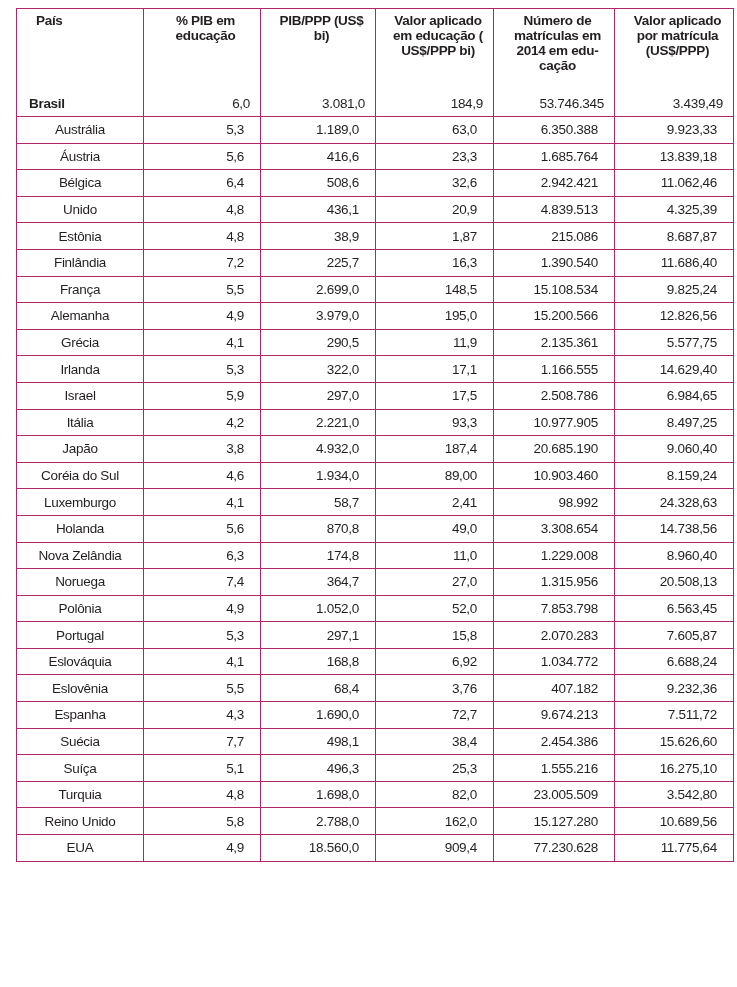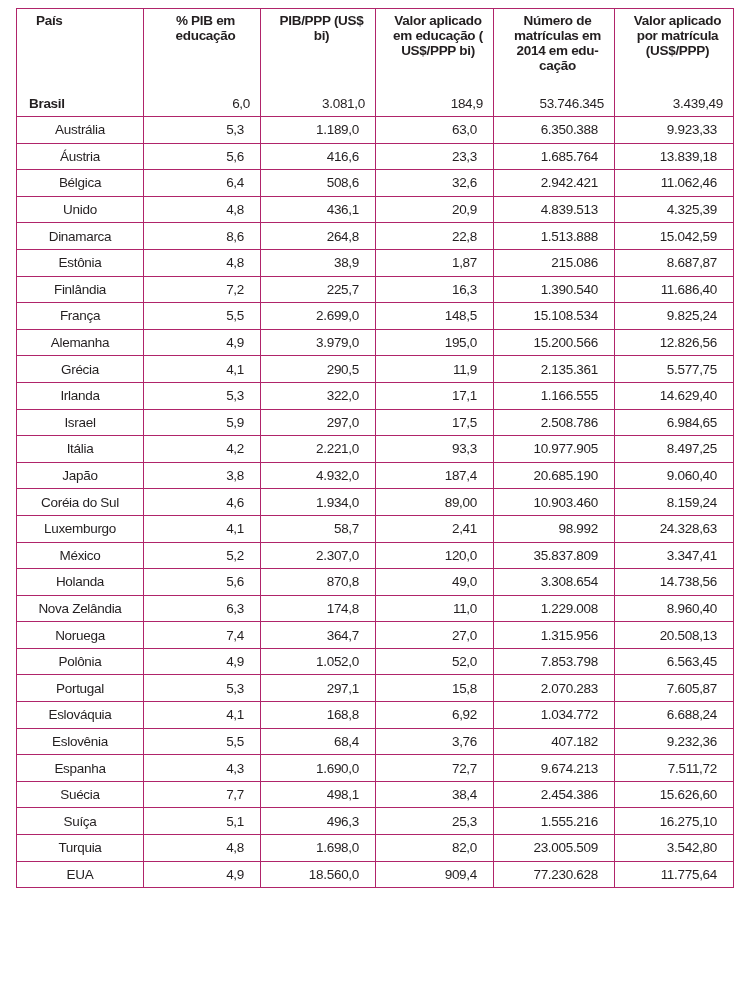--- a/index.html
+++ b/index.html
@@ -91,28 +91,20 @@
       </tr>
       <tr class="row">
         <td class="name">Unido</td>
         <td class="num">4,8</td>
         <td class="num">436,1</td>
         <td class="num">20,9</td>
         <td class="num">4.839.513</td>
         <td class="num">4.325,39</td>
       </tr>
       <tr class="row">
-        <td class="name">Dinamarca</td>
-        <td class="num">8,6</td>
-        <td class="num">264,8</td>
-        <td class="num">22,8</td>
-        <td class="num">1.513.888</td>
-        <td class="num">15.042,59</td>
-      </tr>
-      <tr class="row">
         <td class="name">Estônia</td>
         <td class="num">4,8</td>
         <td class="num">38,9</td>
         <td class="num">1,87</td>
         <td class="num">215.086</td>
         <td class="num">8.687,87</td>
       </tr>
       <tr class="row">
         <td class="name">Finlândia</td>
         <td class="num">7,2</td>
@@ -187,28 +179,20 @@
       </tr>
       <tr class="row">
         <td class="name">Luxemburgo</td>
         <td class="num">4,1</td>
         <td class="num">58,7</td>
         <td class="num">2,41</td>
         <td class="num">98.992</td>
         <td class="num">24.328,63</td>
       </tr>
       <tr class="row">
-        <td class="name">México</td>
-        <td class="num">5,2</td>
-        <td class="num">2.307,0</td>
-        <td class="num">120,0</td>
-        <td class="num">35.837.809</td>
-        <td class="num">3.347,41</td>
-      </tr>
-      <tr class="row">
         <td class="name">Holanda</td>
         <td class="num">5,6</td>
         <td class="num">870,8</td>
         <td class="num">49,0</td>
         <td class="num">3.308.654</td>
         <td class="num">14.738,56</td>
       </tr>
       <tr class="row">
         <td class="name">Nova Zelândia</td>
         <td class="num">6,3</td>
@@ -283,20 +267,28 @@
       </tr>
       <tr class="row">
         <td class="name">Turquia</td>
         <td class="num">4,8</td>
         <td class="num">1.698,0</td>
         <td class="num">82,0</td>
         <td class="num">23.005.509</td>
         <td class="num">3.542,80</td>
       </tr>
       <tr class="row">
+        <td class="name">Reino Unido</td>
+        <td class="num">5,8</td>
+        <td class="num">2.788,0</td>
+        <td class="num">162,0</td>
+        <td class="num">15.127.280</td>
+        <td class="num">10.689,56</td>
+      </tr>
+      <tr class="row">
         <td class="name">EUA</td>
         <td class="num">4,9</td>
         <td class="num">18.560,0</td>
         <td class="num">909,4</td>
         <td class="num">77.230.628</td>
         <td class="num">11.775,64</td>
       </tr>
     </tbody>
 </table>
 

